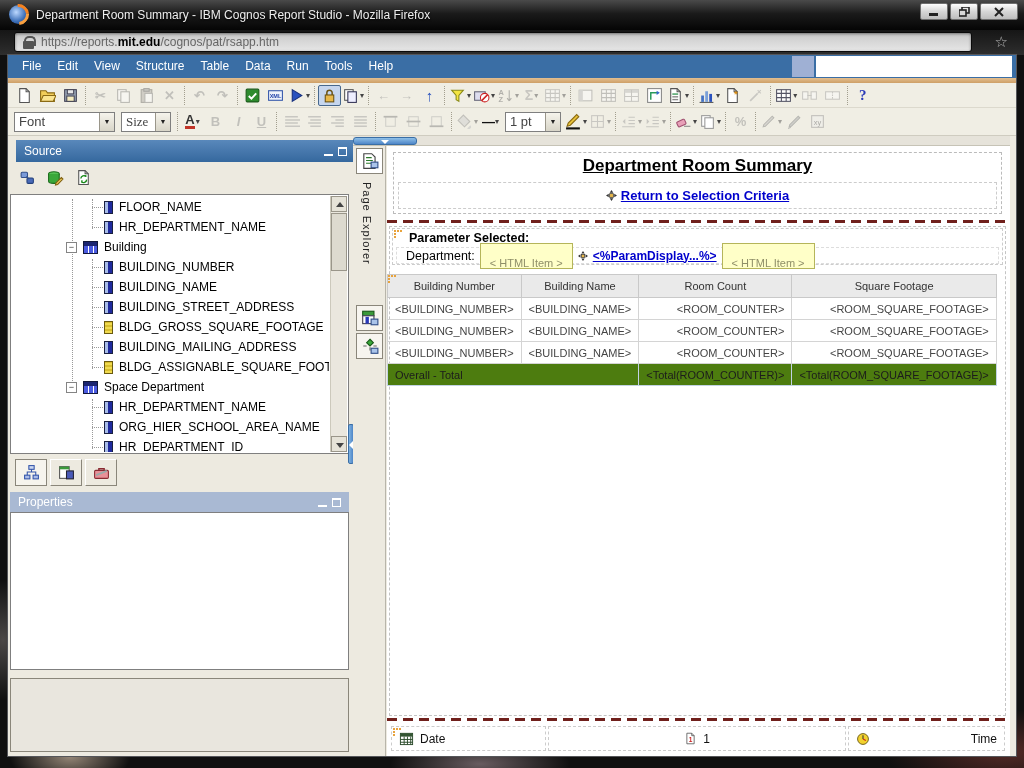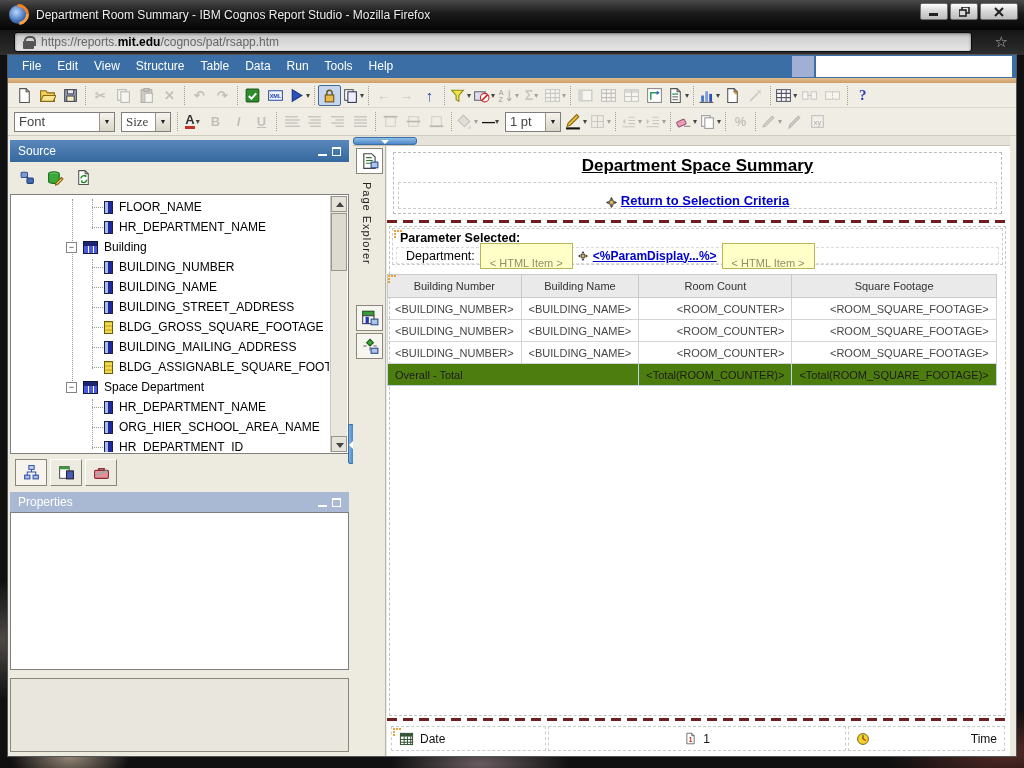--- a/index.html
+++ b/index.html
@@ -52,21 +52,21 @@
   .ch-summarize{font-size:14px;color:#999}
   .ch-italic{font-style:italic}
   .ch-underline{text-decoration:underline}
   .ch-font-color{color:#333;border-bottom:3px solid #C03428;padding-bottom:0;line-height:.95}
   .combo{height:20px;background:#fff;border:1px solid #7f7f7f;display:flex;align-items:stretch;margin:0 3px;flex:none}
   .combo .cval{flex:1;font-size:13px;color:#444;padding:1px 4px 0 4px;overflow:hidden;white-space:nowrap}
   .combo .cbtn{width:15px;background:linear-gradient(#f6f4ec,#d8d5c8);border-left:1px solid #9a968a;display:flex;align-items:center;justify-content:center;font-size:7px;color:#222}
   
   #workspace{position:absolute;top:81px;left:0;right:0;bottom:0}
   .src-header,.props-header{display:flex;align-items:center;padding:0 8px;font-size:12px;color:#fff}
-  .src-header{position:absolute;left:2px;top:4px;width:339px;height:22px;background:linear-gradient(#5988BB,#35689E)}
+  .src-header{position:absolute;left:8px;top:4px;width:339px;height:22px;background:linear-gradient(#5988BB,#35689E)}
   .props-header{position:absolute;left:2px;top:356px;width:339px;height:20px;background:#A9B9D3}
   .panelbtns{margin-left:auto;display:flex;gap:5px;align-items:center}
   .pb-min{width:9px;height:9px;border-bottom:2px solid #fff}
   .pb-max{width:9px;height:9px;border:1px solid #fff;border-top:2px solid #fff}
   .src-tools{position:absolute;left:2px;top:26px;width:339px;height:30px;display:flex;align-items:center;gap:11px;padding-left:9px}
   .src-tools .icon{cursor:default}
   .tree{position:absolute;left:2px;top:58px;width:339px;height:260px;background:#fff;border:1px solid #7F7F7F}
   #treeitems{position:absolute;left:1px;top:2px;right:19px;bottom:1px;overflow:hidden}
   .trow{position:relative;height:20px;display:flex;align-items:center;white-space:nowrap}
   .lv2{padding-left:54px}
@@ -105,27 +105,27 @@
   .explorer{position:absolute;left:345px;top:10px;width:33px;bottom:0;background:#EDEAE0;border-right:1px solid #b8b5aa}
   .exp-btn{position:absolute;left:3px;width:27px;height:26px;background:#F7F5EF;border:1px solid #8a867a;display:flex;align-items:center;justify-content:center}
   #pe-btn{top:2px;background:#fff}
   #qe-btn{top:159px}
   #ce-btn{top:187px}
   .exp-label{position:absolute;left:8px;top:36px;writing-mode:vertical-rl;font-size:11px;color:#222;letter-spacing:1px;white-space:nowrap}
   
   #canvas{position:absolute;left:379px;top:10px;right:6px;bottom:0;background:#fff}
   .hdrRect{position:absolute;left:6px;top:6px;right:8px;height:62px;border:1px dashed #bbb}
   .rtitle{text-align:center;font-size:17px;font-weight:bold;text-decoration:underline;margin-top:3px;color:#000}
-  .linkRect{position:absolute;left:4px;right:4px;top:29px;height:27px;border:1px dashed #ccc;display:flex;align-items:flex-end;justify-content:center;gap:4px}
+  .linkRect{position:absolute;left:4px;right:4px;top:29px;height:27px;border:1px dashed #ccc;display:flex;align-items:center;justify-content:center;gap:4px}
   .retlink{color:#0000CC;font-weight:bold;text-decoration:underline;font-size:13px;cursor:pointer}
   .maroon{position:absolute;left:0;right:2px;height:3px;background:repeating-linear-gradient(90deg,#70201C 0 10px,rgba(0,0,0,0) 10px 16px)}
   .m1{top:74px}.m2{top:572px}
   .bodyRect{position:absolute;left:2px;top:80px;right:4px;height:490px;border:1px dashed #c4c4c4}
   .paramRect{position:absolute;left:2px;top:1px;right:2px;height:37px;border:1px dashed #ccc}
-  .pslabel{font-weight:bold;font-size:12.5px;margin:2px 0 0 7px;color:#000}
+  .pslabel{font-weight:bold;font-size:12.5px;margin:2px 0 0 16px;color:#000}
   .deptRect{position:absolute;left:3px;right:3px;top:18px;height:17px;border:1px dashed #ddd;display:flex;align-items:center;gap:5px;padding-left:9px}
   .deptlabel{font-size:12.5px;color:#000}
   .htmlitem{background:#FFFFC8;border:1px solid #B5B55A;color:#8f8f68;font-size:11px;padding:12px 9px;height:15px;line-height:14px;white-space:nowrap}
   .paramdisp{color:#0000CC;font-weight:bold;text-decoration:underline;font-size:12px;white-space:nowrap}
   .selcorner{position:absolute;width:8px;height:8px;border-left:2px dotted #E8A33D;border-top:2px dotted #E8A33D;pointer-events:none}
   #rtable{position:absolute;left:0;top:128px;border-collapse:collapse;table-layout:fixed}
   #rtable th{height:23px;background:#EAEAEA;font-weight:normal;font-size:11px;color:#333;border:1px solid #C9C9C9;text-align:center;overflow:hidden}
   #rtable td{height:22px;font-size:11px;color:#454545;border:1px solid #D4D4D4;padding:0 7px;overflow:hidden;white-space:nowrap}
   #rtable .ar{text-align:right}
   #rtable tfoot td{background:#4d7c0f;color:#1c1c1c;font-weight:normal;border-color:#C2D2E4}
@@ -796,21 +796,21 @@
                 <path d="M8 2l3 3-3 3-3-3z" fill="#3aa83a" stroke="#1a5a1a"></path>
                 <path d="M2 8h3M11 8h3M8 9v3" stroke="#666"></path>
                 <rect x="9" y="10" width="6" height="4.5" fill="#aac4ea" stroke="#33508a"></rect>
               </svg>
             </span>
         </div>
       </div>
 
       <div id="canvas">
         <div class="hdrRect">
-          <div class="rtitle">Department Space Summary</div>
+          <div class="rtitle">Department Room Summary</div>
           <div class="linkRect">
             <span class="drill">
                 <svg viewBox="0 0 12 12" width="11" height="11">
                   <path d="M6 0l2 3H4zM6 12L4 9h4zM0 6l3-2v4zM12 6L9 4v4z" fill="#333"></path>
                   <rect x="4" y="4" width="4" height="4" fill="#E8B84B" stroke="#333" stroke-width="0.8"></rect>
                 </svg>
               </span>
             <span class="retlink">Return to Selection Criteria</span>
           </div>
         </div>

